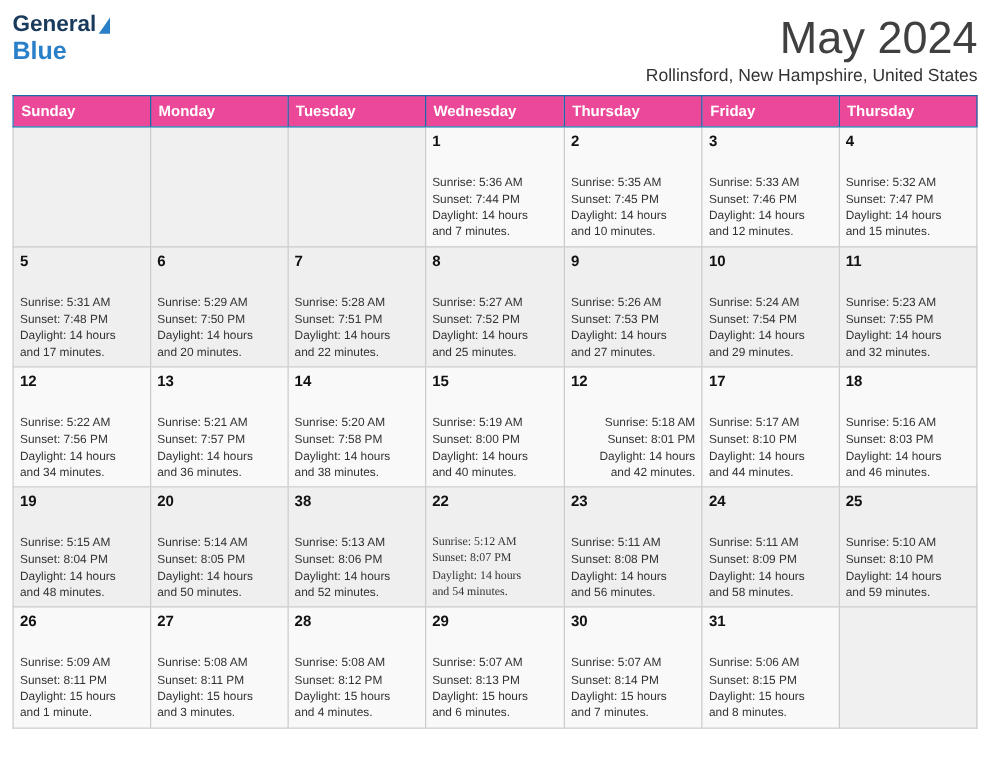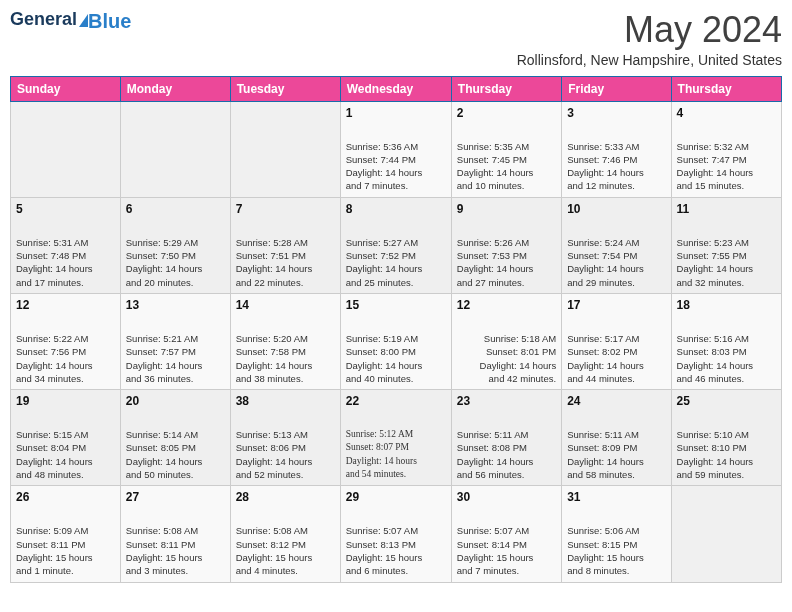--- a/index.html
+++ b/index.html
@@ -11,20 +11,21 @@
       padding: 10px;
     }
     .header {
       display: flex;
       justify-content: space-between;
       align-items: flex-start;
       margin-bottom: 8px;
     }
     .logo {
       display: flex;
+      flex-direction: column;
       align-items: flex-start;
     }
     .logo-text {
       font-size: 18px;
       font-weight: bold;
       color: #1a3a5c;
       line-height: 1.1;
     }
     .logo-row {
       display: flex;
@@ -234,21 +235,21 @@
         <td>
           <span class="day-number">12</span>
           <div class="day-info" style="white-space: pre-line; text-align: right;">Sunrise: 5:18 AM
 Sunset: 8:01 PM
 Daylight: 14 hours
 and 42 minutes.</div>
         </td>
         <td>
           <span class="day-number">17</span>
           <div class="day-info" style="white-space: pre-line;">Sunrise: 5:17 AM
-Sunset: 8:02 PM
+Sunset: 8:10 PM
 Daylight: 14 hours
 and 44 minutes.</div>
         </td>
         <td>
           <span class="day-number">18</span>
           <div class="day-info" style="white-space: pre-line;">Sunrise: 5:16 AM
 Sunset: 8:03 PM
 Daylight: 14 hours
 and 46 minutes.</div>
         </td>

